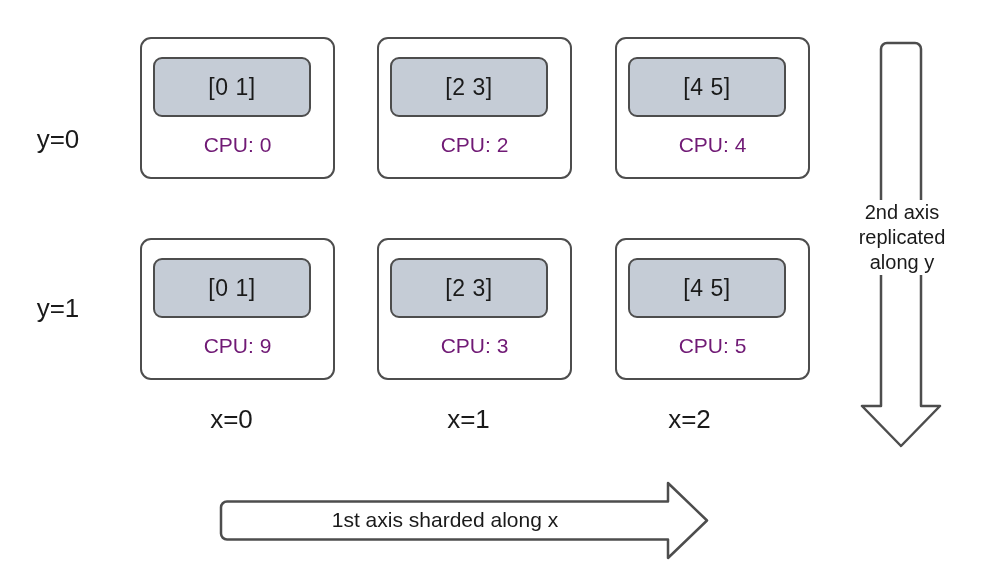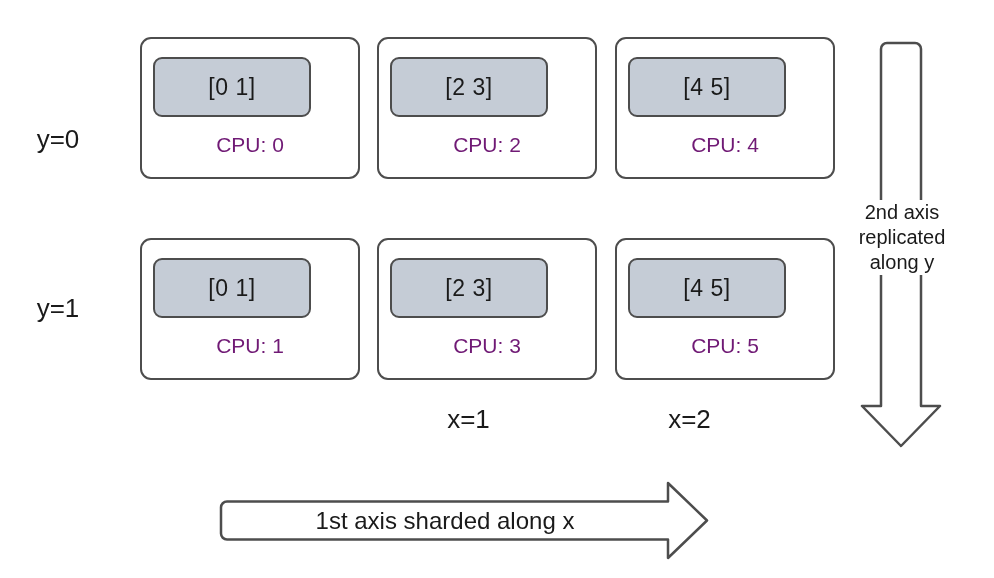--- a/index.html
+++ b/index.html
@@ -27,21 +27,21 @@
     line-height: 1;
     color: #1a1a1a;
     text-align: center;
     white-space: nowrap;
   }
 
   
   .cell {
     position: absolute;
     box-sizing: border-box;
-    width: 220px;
+    width: 195px;
     height: 142px;
     border: 2.5px solid #4d4d4d;
     border-radius: 11px;
     background: #ffffff;
   }
   .cell-chip {
     position: absolute;
     box-sizing: border-box;
     left: 11px;
     top: 18px;
@@ -78,21 +78,21 @@
   }
   .arrow-shape {
     fill: #ffffff;
     stroke: #4d4d4d;
     stroke-width: 2.5;
     stroke-linejoin: round;
   }
   .arrow-text-h {
     position: absolute;
     text-align: center;
-    font-size: 24px;
+    font-size: 21px;
     line-height: 1;
     color: #1a1a1a;
     white-space: nowrap;
   }
   .arrow-text-v {
     position: absolute;
     text-align: center;
     font-size: 20px;
     line-height: 25px;
     color: #1a1a1a;
@@ -126,37 +126,38 @@
     <div class="cell-chip">
       <span>[4 5]</span>
     </div>
     <div class="cell-caption">CPU: 4</div>
   </div>
 
   <div class="cell" style="left:140px; top:238px;">
     <div class="cell-chip">
       <span>[0 1]</span>
     </div>
-    <div class="cell-caption">CPU: 1</div>
+    <div class="cell-caption">CPU: 9</div>
   </div>
 
   <div class="cell" style="left:377px; top:238px;">
     <div class="cell-chip">
       <span>[2 3]</span>
     </div>
     <div class="cell-caption">CPU: 3</div>
   </div>
 
   <div class="cell" style="left:615px; top:238px;">
     <div class="cell-chip">
       <span>[4 5]</span>
     </div>
     <div class="cell-caption">CPU: 5</div>
   </div>
 
+  <div class="axis-label" style="left:140px; top:406px; width:183px;">x=0</div>
   <div class="axis-label" style="left:377px; top:406px; width:183px;">x=1</div>
   <div class="axis-label" style="left:598px; top:406px; width:183px;">x=2</div>
 
   <svg class="arrow-svg" style="left:218px; top:478px; width:496px; height:86px;" viewBox="0 0 496 86">
     <path class="arrow-shape" d="M 9,23.5
              L 450,23.5
              L 450,5
              L 489,42.5
              L 450,80
              L 450,61.5

